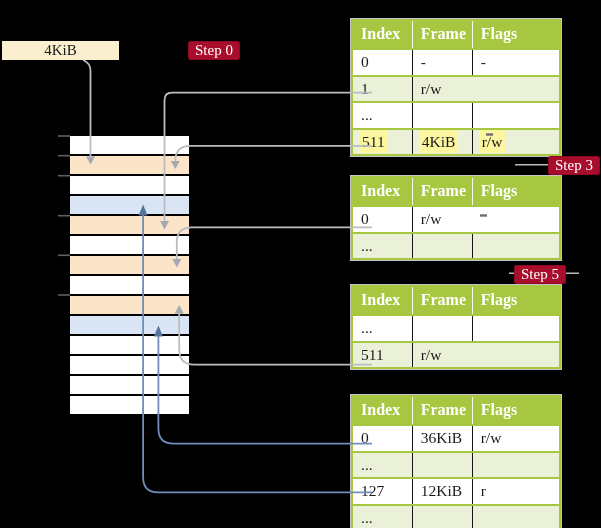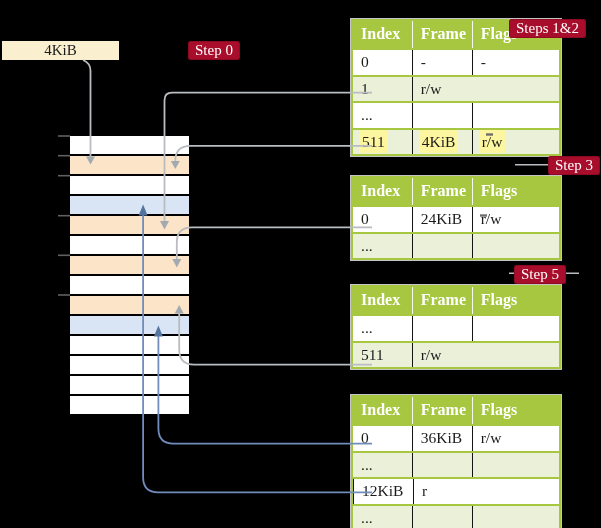--- a/index.html
+++ b/index.html
@@ -133,21 +133,20 @@
 
     <g>
       <path class="ln-blue" d="M372,492.3 H158.2 Q143.1,492.3 143.1,477.2 V215"></path>
       <polygon class="hd-blue" points="138.6,215.5 147.6,215.5 143.1,204.5"></polygon>
     </g>
   </svg>
 
   <div class="frame-box">4KiB</div>
 
   <div class="step-label" id="lbl-step0">Step 0</div>
-  <div class="step-label" id="lbl-steps12">Steps 1&amp;2</div>
   <div class="step-label" id="lbl-step3">Step 3</div>
   <div class="step-label" id="lbl-step4">Step 5</div>
 
   <div class="memcol">
     <div class="mrow" data-shade="white"></div>
     <div class="mrow" data-shade="orange"></div>
     <div class="mrow" data-shade="white"></div>
     <div class="mrow" data-shade="blue"></div>
     <div class="mrow" data-shade="orange"></div>
     <div class="mrow" data-shade="white"></div>
@@ -189,21 +188,20 @@
   </div>
 
   <div class="ptable" id="t2">
     <div class="thead">
       <div class="th c1">Index</div>
       <div class="th c2">Frame</div>
       <div class="th c3">Flags</div>
     </div>
     <div class="trow shade-a">
       <div class="td c1"><span class="ct">0</span></div>
-      <div class="td c2"><span class="ct">24KiB</span></div>
       <div class="td c3"><span class="ct">r/w</span></div>
     </div>
     <div class="trow shade-b">
       <div class="td c1"><span class="ct">...</span></div>
       <div class="td c2"><span class="ct"></span></div>
       <div class="td c3"><span class="ct"></span></div>
     </div>
   </div>
 
   <div class="ptable" id="t3">
@@ -233,20 +231,21 @@
       <div class="td c1"><span class="ct">0</span></div>
       <div class="td c2"><span class="ct">36KiB</span></div>
       <div class="td c3"><span class="ct">r/w</span></div>
     </div>
     <div class="trow shade-b">
       <div class="td c1"><span class="ct">...</span></div>
       <div class="td c2"><span class="ct"></span></div>
       <div class="td c3"><span class="ct"></span></div>
     </div>
     <div class="trow shade-a">
+      <div class="td c1"><span class="ct">127</span></div>
       <div class="td c2"><span class="ct">12KiB</span></div>
       <div class="td c3"><span class="ct">r</span></div>
     </div>
     <div class="trow shade-b">
       <div class="td c1"><span class="ct">...</span></div>
       <div class="td c2"><span class="ct"></span></div>
       <div class="td c3"><span class="ct"></span></div>
     </div>
   </div>
 

